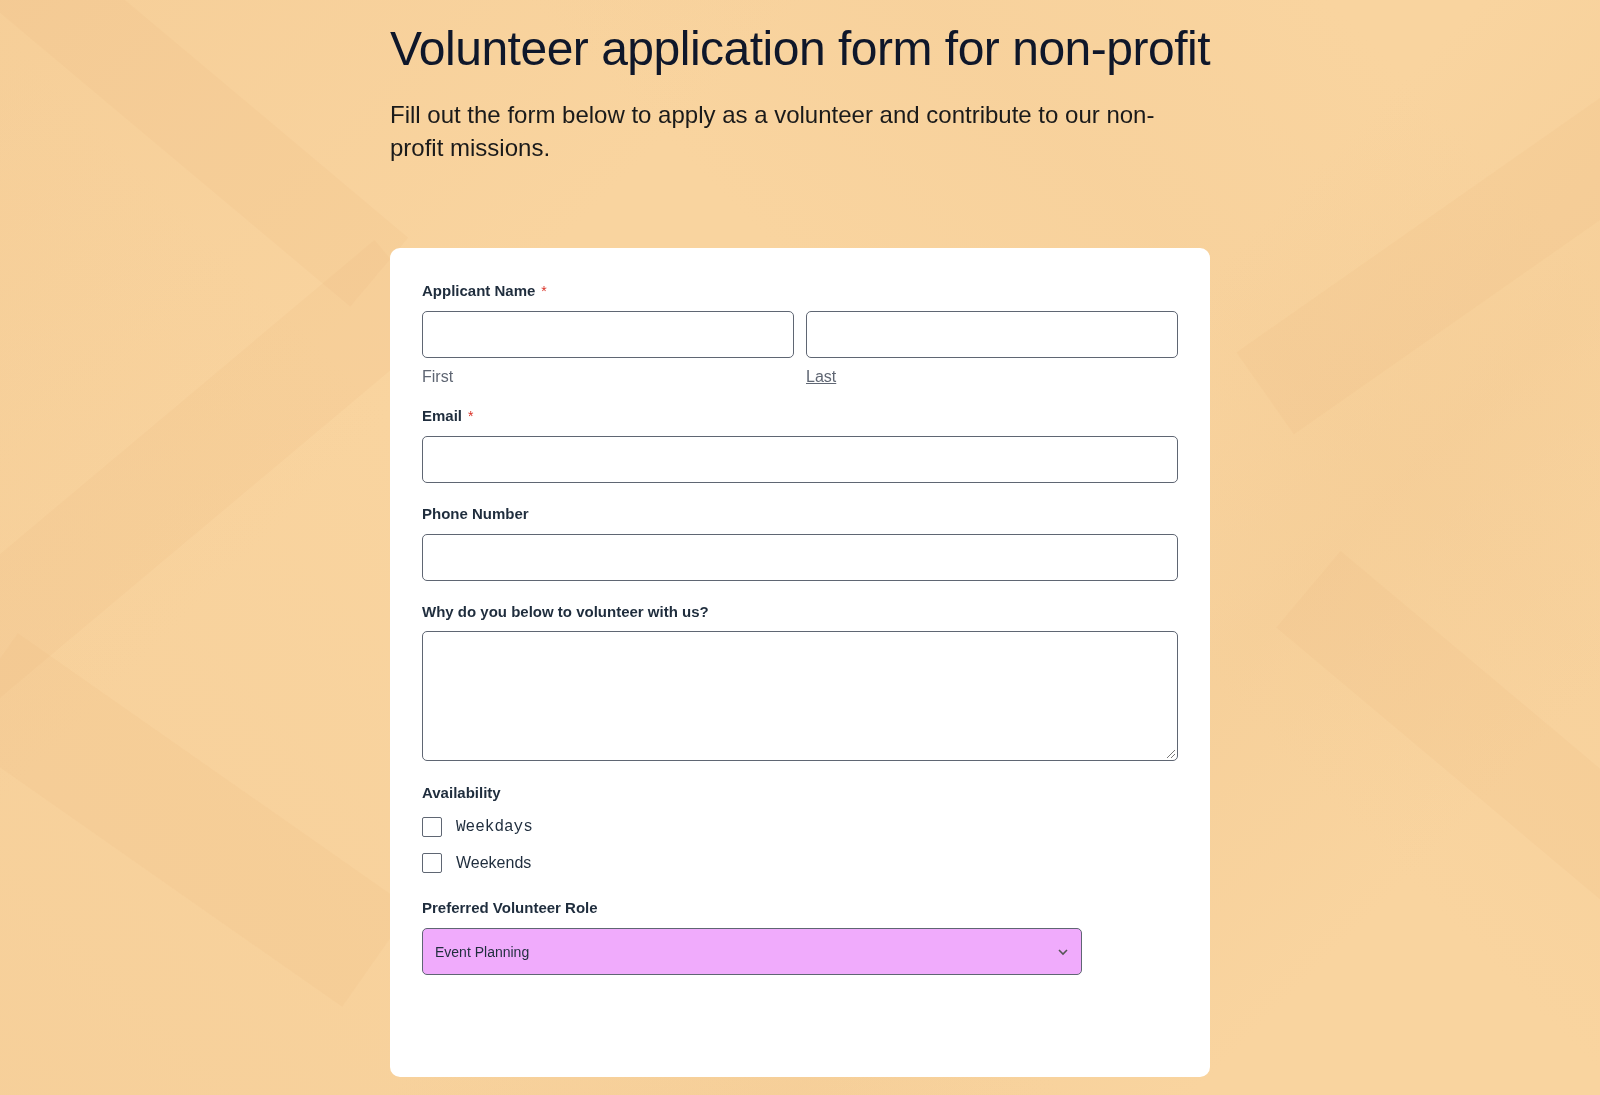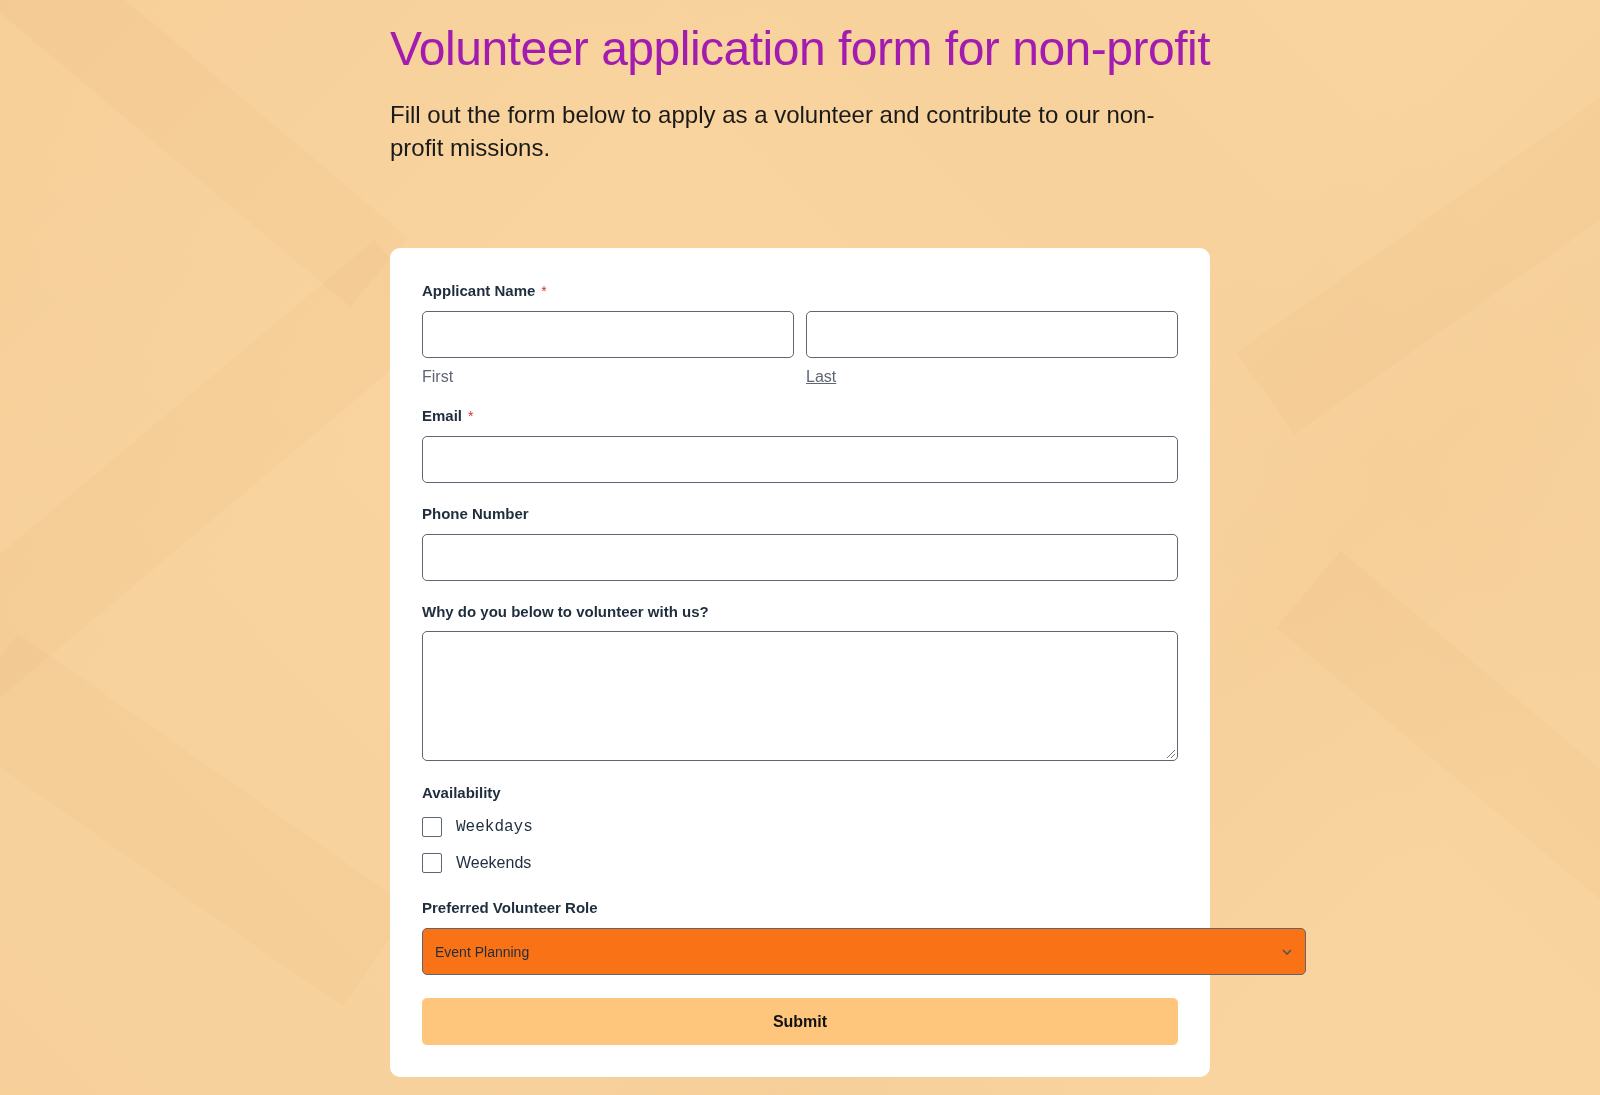--- a/index.html
+++ b/index.html
@@ -12,21 +12,21 @@
         linear-gradient(135deg, rgba(249,212,159,0) 55%, rgba(240,198,142,0.3) 70%, rgba(249,212,159,0) 85%),
         linear-gradient(45deg, rgba(249,212,159,0) 60%, rgba(244,204,150,0.3) 75%, rgba(249,212,159,0) 90%);
       font-family: "Liberation Sans", "DejaVu Sans", sans-serif;
       color: #0b0b0b;
       position: relative;
     }
     .shape { position: absolute; background: rgba(236,190,132,0.18); transform-origin: center; pointer-events: none; }
     .container { position: absolute; left: 390px; top: 0; width: 820px; }
     h1 {
       font-weight: 400; font-size: 48px; line-height: 58px; margin: 20px 0 0 0;
-      letter-spacing: -0.5px; color: #a21caf;
+      letter-spacing: -0.5px; color: #0f172a;
     }
     .desc { font-size: 24px; line-height: 33px; margin: 20px 0 0 0; color: #1a1a1a; width: 800px; }
     .card {
       position: absolute; left: 390px; top: 248px; width: 820px; height: 829px;
       background: #ffffff; border-radius: 10px;
     }
     .field-label { position: absolute; left: 32px; font-size: 15px; font-weight: 700; color: #1f2d3d; }
     .req { color: #d93025; font-weight: 400; margin-left: 6px; font-size: 14px; }
     .input {
       position: absolute; box-sizing: border-box; border: 1px solid #5f6673;
@@ -38,22 +38,22 @@
       position: absolute; right: 2px; bottom: 2px; width: 8px; height: 8px;
       background: linear-gradient(135deg, transparent 45%, #777 45%, #777 55%, transparent 55%, transparent 70%, #777 70%, #777 80%, transparent 80%);
     }
     .checkbox-row { position: absolute; left: 32px; display: flex; align-items: center; }
     .checkbox {
       width: 20px; height: 20px; box-sizing: border-box; border: 1px solid #5f6673;
       border-radius: 2px; background: #fff;
     }
     .checkbox-label { margin-left: 14px; font-size: 16px; color: #1f2d3d; }
     .select {
-      position: absolute; left: 32px; top: 680px; width: 884px; height: 47px; box-sizing: border-box;
-      border: 1px solid #5f6673; border-radius: 5px; background: #f97316;
+      position: absolute; left: 32px; top: 680px; width: 660px; height: 47px; box-sizing: border-box;
+      border: 1px solid #5f6673; border-radius: 5px; background: #f0abfc;
       display: flex; align-items: center; justify-content: space-between; padding: 0 12px;
     }
     .select-value { font-size: 14px; color: #1f2d3d; }
     .chevron { width: 12px; height: 12px; }
     .submit {
       position: absolute; left: 32px; top: 750px; width: 756px; height: 47px;
       background: #fec67c; border-radius: 5px; border: none;
       display: flex; align-items: center; justify-content: center;
       font-size: 16px; font-weight: 700; color: #111;
     }
@@ -106,14 +106,13 @@
   </div>
 
   <div class="field-label" style="top:651px;">Preferred Volunteer Role</div>
   <div class="select">
     <span class="select-value">Event Planning</span>
     <svg class="chevron" viewBox="0 0 12 12">
       <path d="M2 4 L6 8 L10 4" fill="none" stroke="#555" stroke-width="1.6"></path>
     </svg>
   </div>
 
-  <button class="submit">Submit</button>
 </div>
 
 </body></html>

